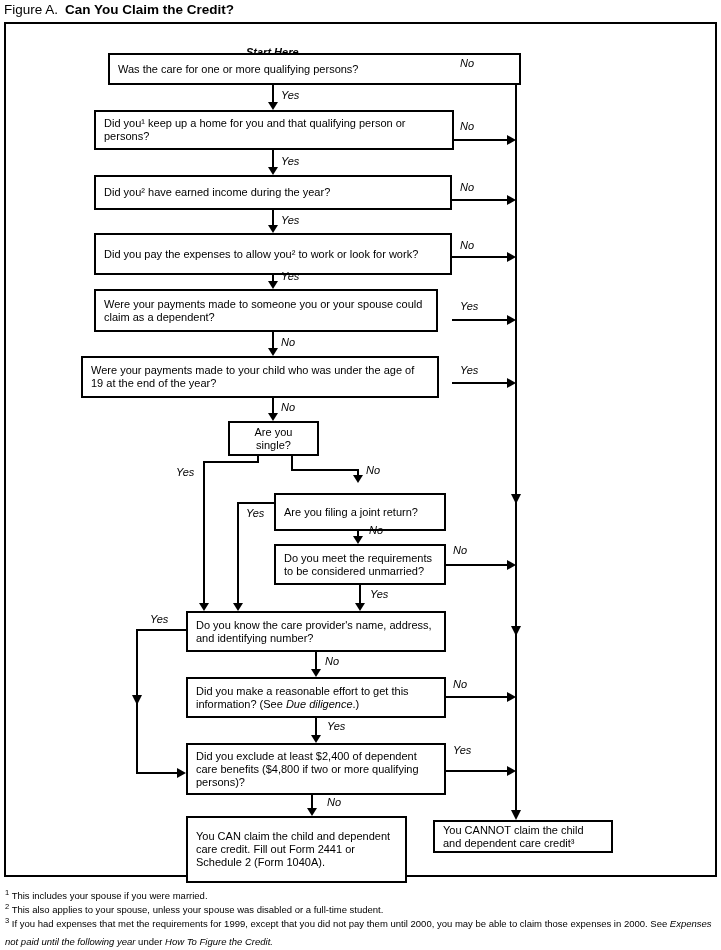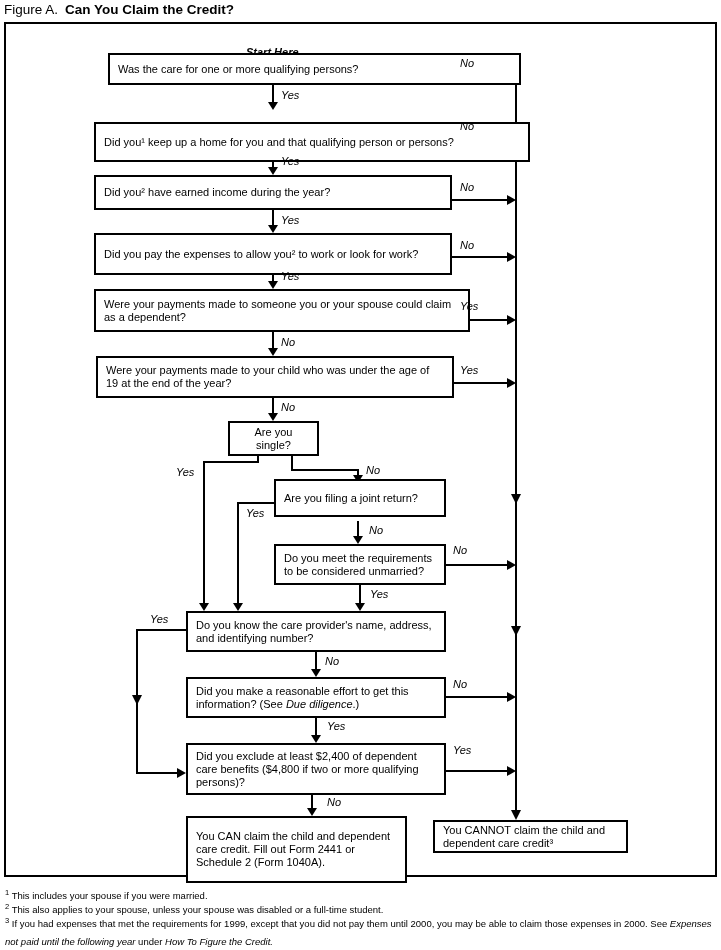--- a/index.html
+++ b/index.html
@@ -95,58 +95,58 @@
       <polygon points="311,735 321,735 316,743"></polygon>
     <path d="M312,795 V808"></path>
       <polygon points="307,808 317,808 312,816"></polygon>
   </svg>
 
   <div class="start">Start Here</div>
 
   <div class="box" style="left:94px;top:53px;width:413px;height:32px;margin-left:14px;">
     <span>Was the care for one or more qualifying persons?</span>
     </div>
-  <div class="box" style="left:94px;top:122px;width:436px;height:40px;">
+  <div class="box" style="left:94px;top:110px;width:360px;height:40px;">
     <span>Did you¹ keep up a home for you and that qualifying person or persons?</span>
     </div>
   <div class="box" style="left:94px;top:175px;width:358px;height:35px;">
     <span>Did you² have earned income during the year?</span>
     </div>
   <div class="box" style="left:94px;top:233px;width:358px;height:42px;">
     <span>Did you pay the expenses to allow you² to work or look for work?</span>
     </div>
-  <div class="box" style="left:94px;top:289px;width:376px;height:43px;">
+  <div class="box" style="left:94px;top:289px;width:344px;height:43px;">
     <span>Were your payments made to someone you or your spouse could claim as a dependent?</span>
     </div>
-  <div class="box" style="left:96px;top:356px;width:358px;height:42px;">
+  <div class="box" style="left:81px;top:356px;width:358px;height:42px;">
     <span>Were your payments made to your child who was under the age of 19 at the end of the year?</span>
     </div>
   <div class="box center" style="left:228px;top:421px;width:91px;height:35px;">
     <span>Are you single?</span>
     </div>
-  <div class="box" style="left:274px;top:479px;width:172px;height:38px;">
+  <div class="box" style="left:274px;top:493px;width:172px;height:38px;">
     <span>Are you filing a joint return?</span>
     </div>
   <div class="box" style="left:274px;top:544px;width:172px;height:41px;">
     <span>Do you meet the requirements to be considered unmarried?</span>
     </div>
   <div class="box" style="left:186px;top:611px;width:260px;height:41px;">
     <span>Do you know the care provider's name, address, and identifying number?</span>
     </div>
   <div class="box" style="left:186px;top:677px;width:260px;height:41px;">
     <span><span>Did you make a reasonable effort to get this information? (See </span><span class="it">Due diligence</span><span>.)</span></span>
     </div>
   <div class="box" style="left:186px;top:743px;width:260px;height:52px;">
     <span>Did you exclude at least $2,400 of dependent care benefits ($4,800 if two or more qualifying persons)?</span>
     </div>
 
   <div class="box" style="left:186px;top:816px;width:221px;height:67px;">
     <span>You CAN claim the child and dependent care credit. Fill out Form 2441 or Schedule 2 (Form 1040A).</span>
     </div>
-  <div class="box" style="left:433px;top:820px;width:195px;height:33px;">
+  <div class="box" style="left:433px;top:820px;width:180px;height:33px;">
     <span>You CANNOT claim the child and dependent care credit³</span>
     </div>
 
   <span class="lbl" style="left:460px;top:57px;">No</span>
   <span class="lbl" style="left:281px;top:89px;">Yes</span>
   <span class="lbl" style="left:460px;top:120px;">No</span>
   <span class="lbl" style="left:281px;top:155px;">Yes</span>
   <span class="lbl" style="left:460px;top:181px;">No</span>
   <span class="lbl" style="left:281px;top:214px;">Yes</span>
   <span class="lbl" style="left:460px;top:239px;">No</span>

